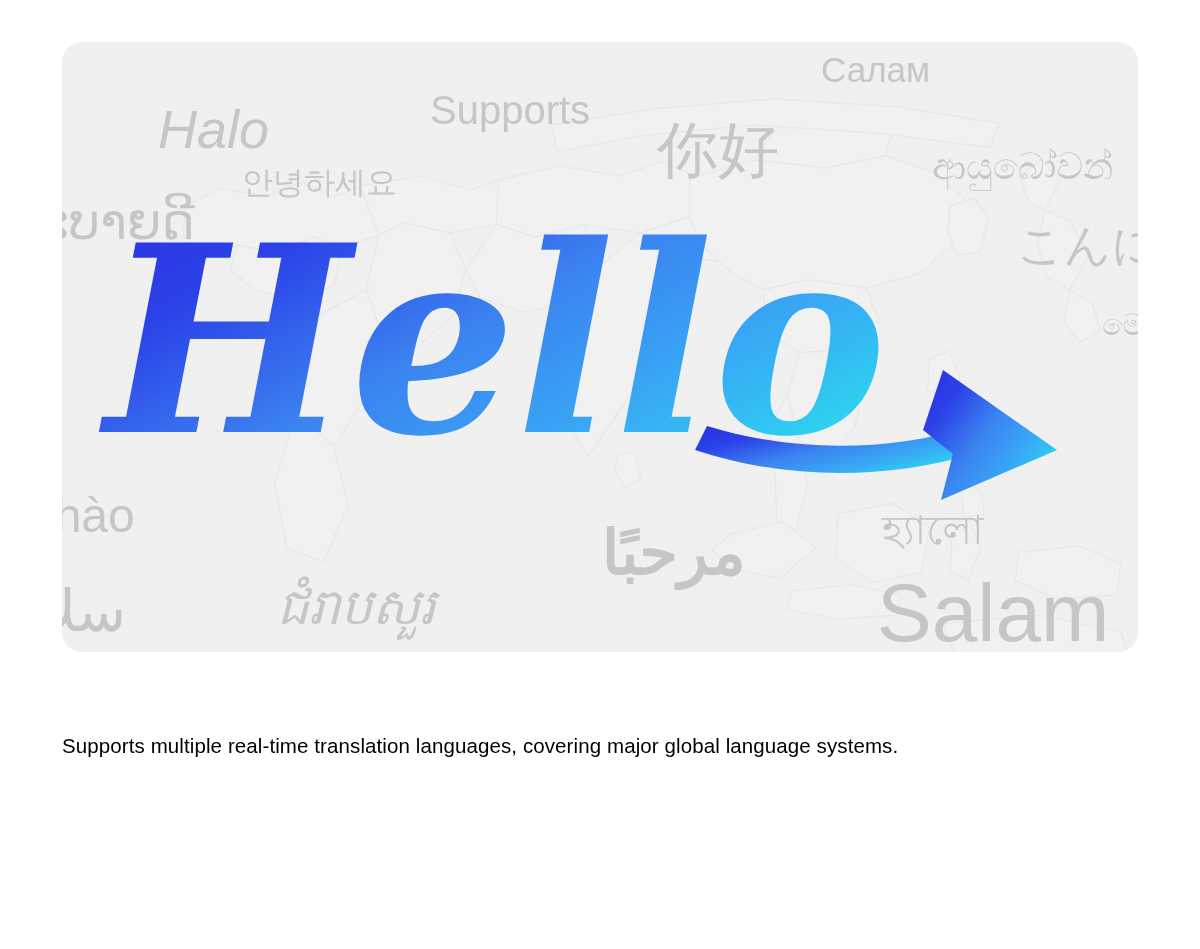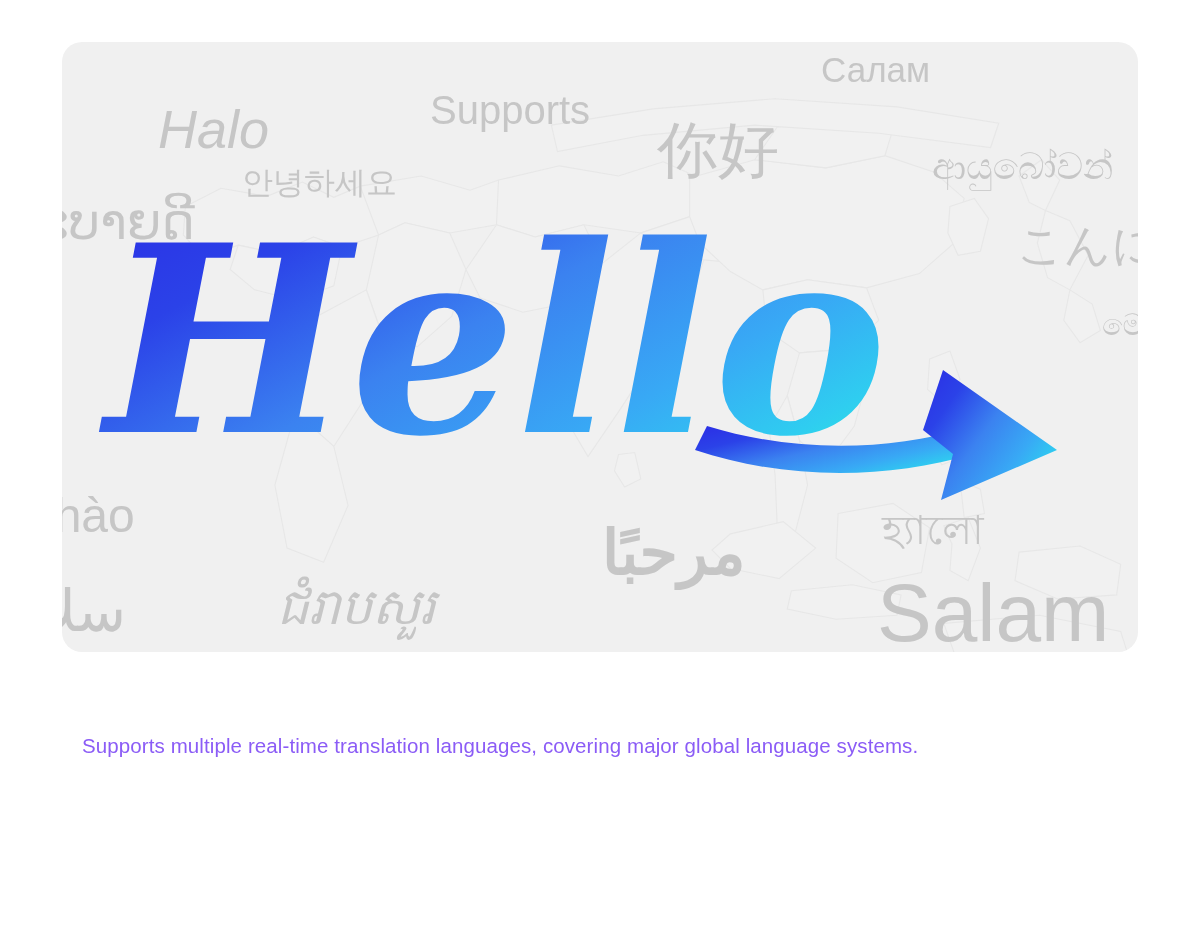--- a/index.html
+++ b/index.html
@@ -80,24 +80,23 @@
     font-size: 260px;
   }
 
   
   #caption {
     position: absolute;
     left: 62px;
     top: 710px;
     width: 1080px;
     font-size: 20.5px;
-    color: #8b5cf6;
+    color: #000000;
     letter-spacing: 0.1px;
     line-height: 30px;
-    margin-left: 20px;
   }
 </style>
 </head>
 <body>
 
 <div id="hero-card">
 
   <div id="map-layer">
     <svg viewBox="0 0 1000 600" preserveAspectRatio="xMidYMid slice" aria-hidden="true">
 

